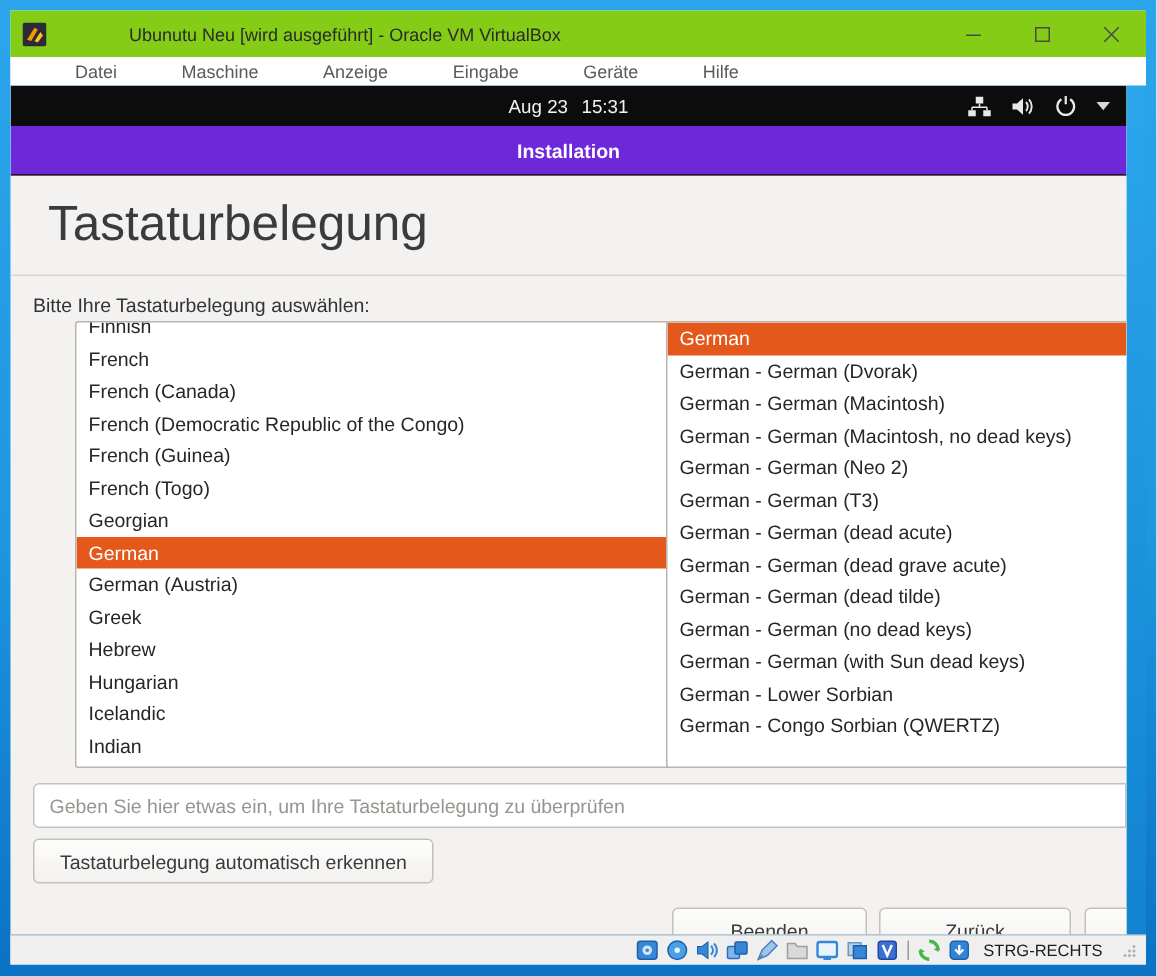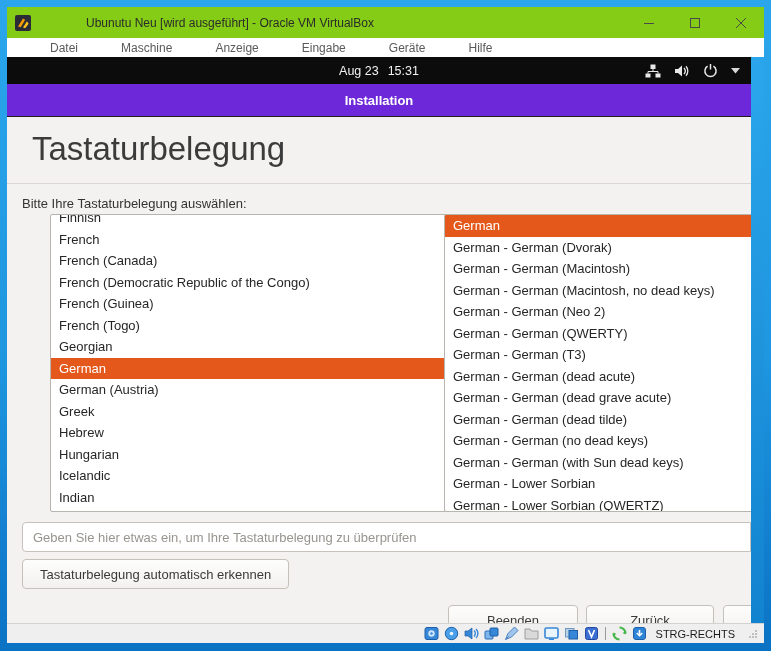--- a/index.html
+++ b/index.html
@@ -176,29 +176,28 @@
           </div>
 
           <div class="listbox" id="variant-list">
             <div class="list-inner">
 
             <div class="list-row selected">German</div>
                 <div class="list-row">German - German (Dvorak)</div>
                 <div class="list-row">German - German (Macintosh)</div>
                 <div class="list-row">German - German (Macintosh, no dead keys)</div>
                 <div class="list-row">German - German (Neo 2)</div>
-                <div class="list-row">German - German (QWERTY)</div>
                 <div class="list-row">German - German (T3)</div>
                 <div class="list-row">German - German (dead acute)</div>
                 <div class="list-row">German - German (dead grave acute)</div>
                 <div class="list-row">German - German (dead tilde)</div>
                 <div class="list-row">German - German (no dead keys)</div>
                 <div class="list-row">German - German (with Sun dead keys)</div>
                 <div class="list-row">German - Lower Sorbian</div>
-                <div class="list-row">German - Lower Sorbian (QWERTZ)</div>
+                <div class="list-row">German - Congo Sorbian (QWERTZ)</div>
               </div>
           </div>
 
           <input id="test-input" type="text" placeholder="Geben Sie hier etwas ein, um Ihre Tastaturbelegung zu überprüfen" style="">
 
           <div class="gtk-btn" id="detect-btn">Tastaturbelegung automatisch erkennen</div>
 
           <div class="gtk-btn" id="quit-btn">Beenden</div>
           <div class="gtk-btn" id="back-btn">Zurück</div>
           <div class="gtk-btn" id="next-btn-partial"></div>

